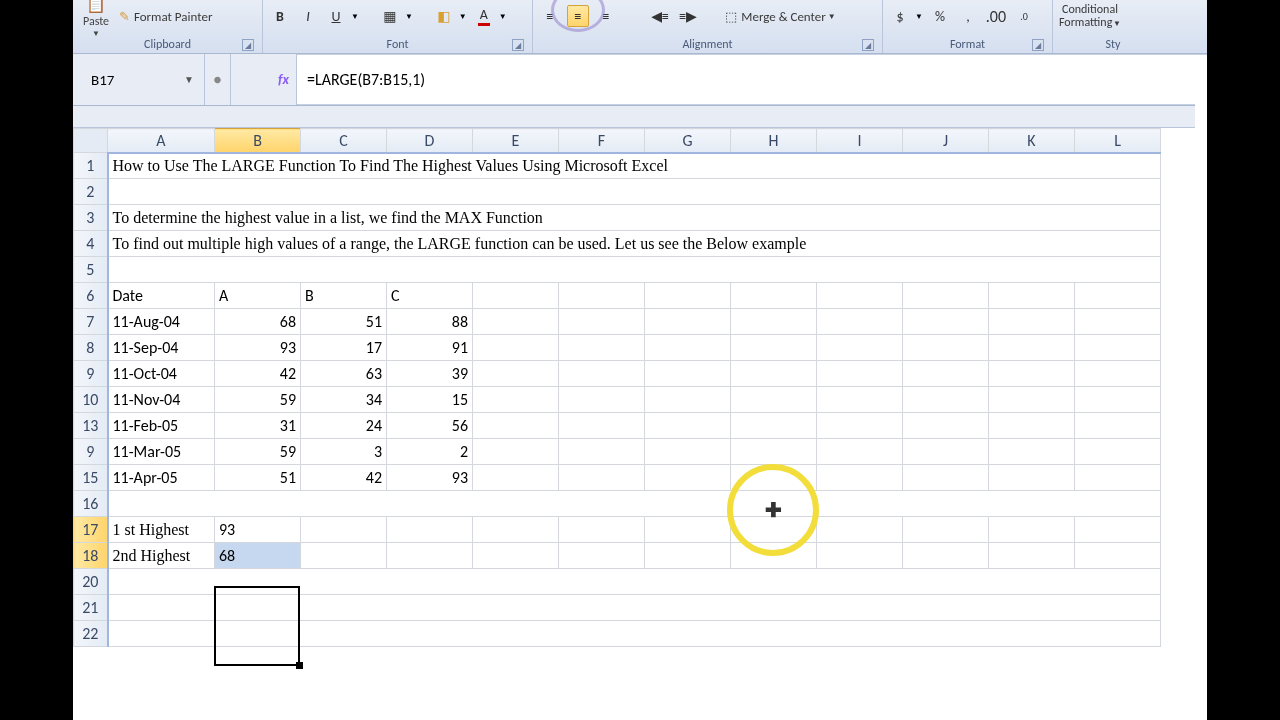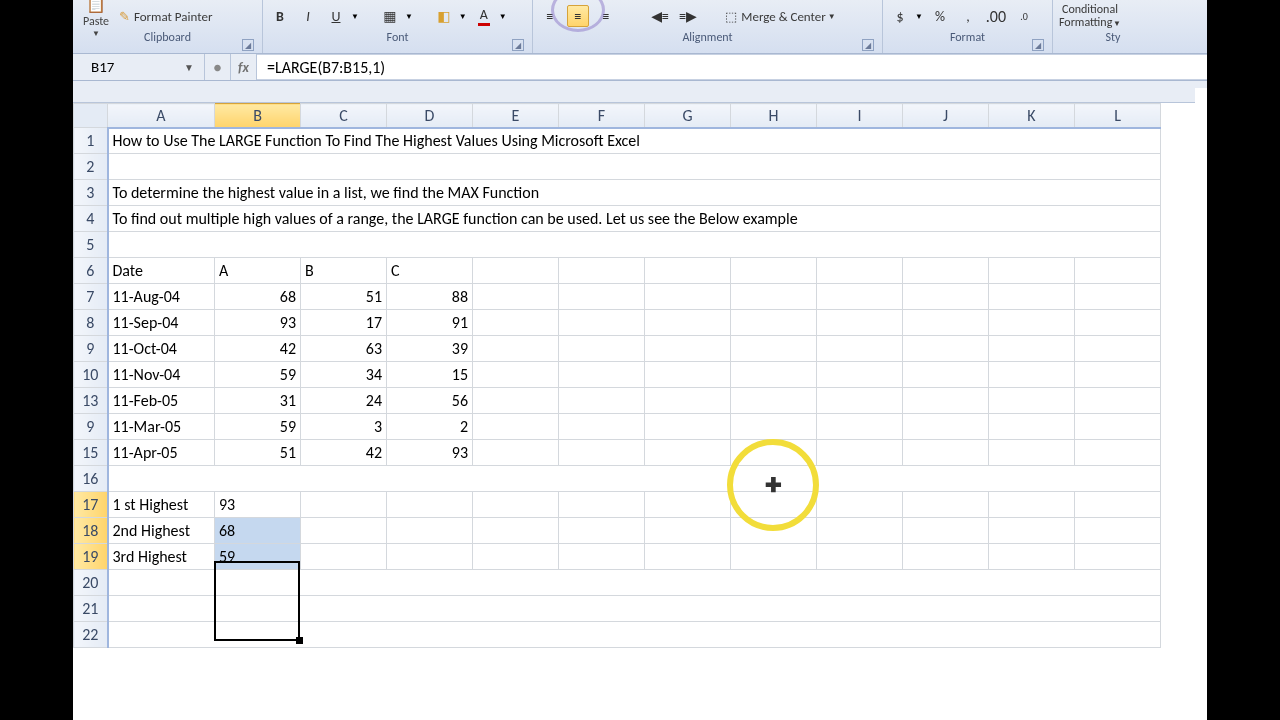--- a/index.html
+++ b/index.html
@@ -3,54 +3,54 @@
 <meta charset="utf-8">
 <style>
 * { box-sizing: border-box; margin: 0; padding: 0; font-family: Calibri, Arial, sans-serif; }
 body { background: #000; width: 1280px; height: 720px; overflow: hidden; position: relative; }
 .app { position: absolute; left: 73px; top: 0; width: 1134px; height: 720px; background: #fff; }
 
 
 .ribbon { background: linear-gradient(#e8edf5, #d5dff0); border-bottom: 1px solid #a9b8d1; height: 54px; display: flex; align-items: stretch; }
 .rib-group { border-right: 1px solid #b8c5da; flex: 0 0 auto; display: flex; flex-direction: column; justify-content: space-between; padding: 2px 6px 0; }
 .rib-top { display: flex; align-items: center; gap: 6px; height: 28px; }
-.rib-label { text-align: center; font-size: 12px; color: #4a5a78; padding-bottom: 9px; position: relative; }
+.rib-label { text-align: center; font-size: 12px; color: #4a5a78; padding-bottom: 2px; position: relative; }
 .rib-dlg { position: absolute; right: 2px; bottom: 2px; width: 12px; height: 12px; border: 1px solid #8fa2c2; font-size: 8px; line-height: 10px; text-align: center; color: #6b7a99; }
 .btn-paste { display: flex; flex-direction: column; align-items: center; font-size: 12px; color: #444; width: 34px; }
 .btn-paste .ic { font-size: 16px; }
 .btn-paste .dd { font-size: 8px; }
 .fp { display: flex; align-items: center; gap: 4px; font-size: 13px; color: #3a3a3a; }
 .fp .ic { color: #d89b3a; }
 .tbtn { width: 22px; height: 22px; display: inline-flex; align-items: center; justify-content: center; font-size: 14px; color: #333; border: 1px solid transparent; border-radius: 2px; }
 .tbtn.accent { background: linear-gradient(#ffe9a3,#ffd46b); border-color: #d6a33a; }
 .dd-arrow { font-size: 8px; margin-left: -2px; }
 .merge { display: flex; align-items: center; gap: 4px; font-size: 13px; color: #3a3a3a; }
 .cf { font-size: 12px; line-height: 13px; color: #3a3a3a; text-align: center; }
 .purple-ring { position: absolute; width: 54px; height: 44px; border: 3px solid rgba(140,120,200,0.5); border-radius: 50%; pointer-events: none; }
 
 
-.fbar { display: flex; align-items: stretch; border-bottom: 1px solid #a9b8d1; height: 27px; background: #e8edf5; }
+.fbar { display: flex; align-items: stretch; border-bottom: 1px solid #a9b8d1; height: 52px; background: #e8edf5; }
 .namebox { width: 132px; border-right: 1px solid #b8c5da; display: flex; align-items: center; padding: 0 10px 0 18px; font-size: 15px; justify-content: space-between; }
 .namebox .dd { font-size: 10px; color: #555; }
 .fxbtn { width: 26px; border-right: 1px solid #b8c5da; display: flex; align-items: center; justify-content: center; color: #888; font-size: 14px; }
-.fxbtn.fx { font-style: italic; font-weight: bold; color: #737373; }
+.fxbtn.fx { font-style: italic; font-weight: bold; color: #8b5cf6; margin-left: 40px; }
 .formula { flex: 1; background: #fff; padding: 4px 10px; font-size: 16px; display: flex; align-items: center; border-top: 1px solid #c7d1e2; border-bottom: 1px solid #c7d1e2; }
 .gutter { height: 22px; background: #e8edf5; border-bottom: 1px solid #b8c5da; }
 
 
 .grid { position: relative; }
 table { border-collapse: collapse; table-layout: fixed; }
 th, td { border: 1px solid #d4d8dd; font-size: 16px; }
 th.colh { background: linear-gradient(#f3f6fb,#e4ebf5); height: 24px; font-weight: normal; color: #3a4a66; text-align: center; border-bottom: 2px solid #9fb6de; }
 th.colh.sel { background: linear-gradient(#ffe9a3,#ffd46b); border-top: 1px solid #d6a33a; }
 th.rowh { background: linear-gradient(90deg,#f3f6fb,#e4ebf5); width: 34px; font-weight: normal; color: #3a4a66; text-align: center; border-right: 2px solid #9fb6de; }
 th.rowh.sel { background: linear-gradient(90deg,#ffe9a3,#ffd46b); }
 th.corner { background: #e4ebf5; width: 34px; }
 td { background: #fff; padding: 0 4px; height: 26px; vertical-align: middle; }
-td.txt { text-align: left; }
+td.txt { text-align: left; font-family: Liberation Serif, serif; }
 td.num { text-align: right; }
 td.ctr { }
 td.selblue { background: #c5d8ef; }
 .selbox { position: absolute; border: 2.5px solid #000; pointer-events: none; }
 .fill-handle { position: absolute; width: 7px; height: 7px; background: #000; }
 .cursor-ring { position: absolute; width: 92px; height: 92px; border: 6px solid #f2dd3a; border-radius: 50%; pointer-events: none; }
 .cursor-plus { position: absolute; font-size: 20px; color: #333; font-weight: bold; pointer-events: none; }
 .rt-edge { position: absolute; right: 0; top: 88px; width: 12px; bottom: 0; background: #fff; }
 </style>
 </head>
@@ -352,35 +352,20 @@
             <td class=""></td>
             <td class=""></td>
             <td class=""></td>
             <td class=""></td>
             <td class=""></td>
             <td class=""></td>
             <td class=""></td>
             <td class=""></td>
           </tr>
           <tr>
-            <th class="rowh sel">19</th>
-            <td class="txt">3rd Highest</td>
-            <td class="ctr selblue">59</td>
-            <td class=""></td>
-            <td class=""></td>
-            <td class=""></td>
-            <td class=""></td>
-            <td class=""></td>
-            <td class=""></td>
-            <td class=""></td>
-            <td class=""></td>
-            <td class=""></td>
-            <td class=""></td>
-          </tr>
-          <tr>
             <th class="rowh">20</th>
             <td class="" colspan="12"></td>
           </tr>
           <tr>
             <th class="rowh">21</th>
             <td class="" colspan="12"></td>
           </tr>
           <tr>
             <th class="rowh">22</th>
             <td class="" colspan="12"></td>

